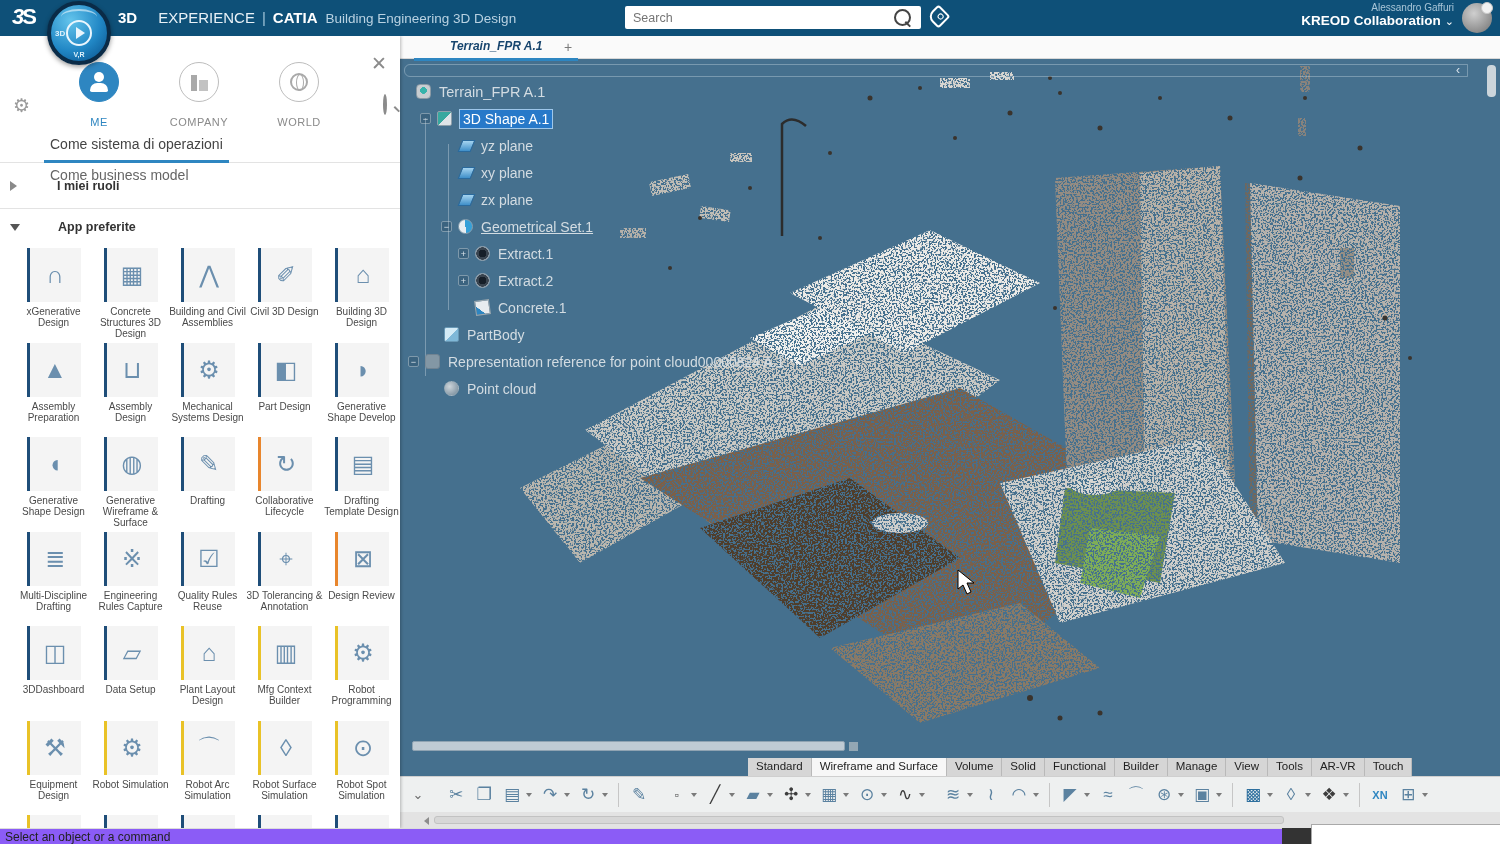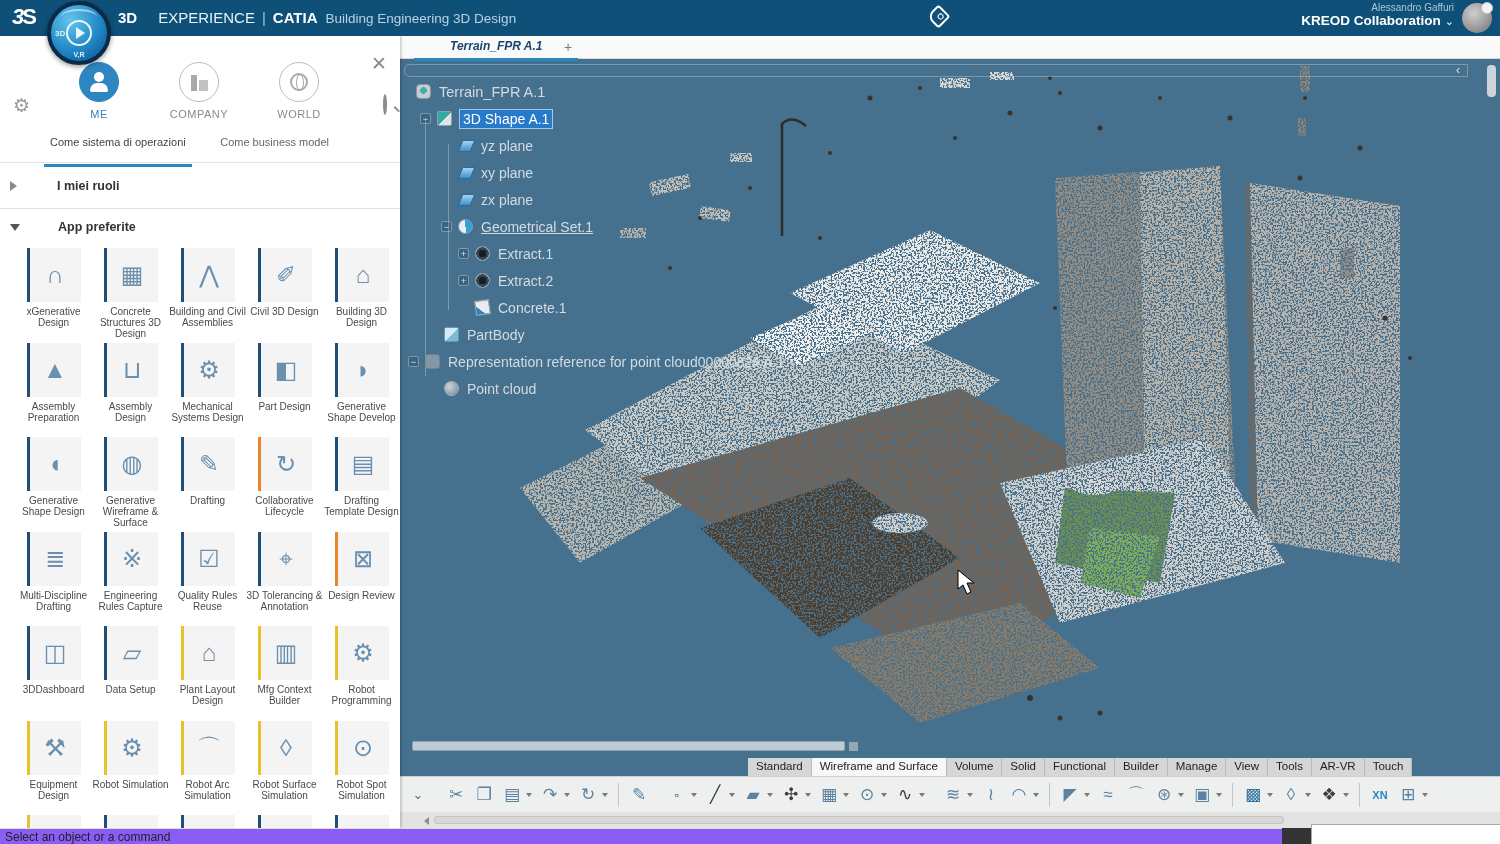--- a/index.html
+++ b/index.html
@@ -39,30 +39,30 @@
   #launcher{position:absolute;left:0;top:36px;width:400px;height:792px;background:#fff;overflow:hidden;z-index:20;box-shadow:1px 0 3px rgba(0,0,0,.25);}
   #panelhead{position:relative;height:96px;}
   .gear{position:absolute;left:13px;top:58px;font-size:19px;color:#9a9a9a;}
   .closex{position:absolute;right:13px;top:16px;font-size:19px;color:#8b8b8b;}
   .psearch{position:absolute;right:13px;top:60px;}
   .psearch .mag{border-color:#8b8b8b;margin:0;}
   .psearch .mag:after{background:#8b8b8b;}
   .scope{position:absolute;top:26px;width:80px;text-align:center;}
   .scope .circ{width:40px;height:40px;border-radius:50%;margin:0 auto;border:1px solid #bdbdbd;background:#fff;position:relative;box-sizing:border-box;}
   .scope.active .circ{background:#2e86c1;border-color:#2e86c1;}
-  .scope .lbl{font-size:11px;color:#8a8a8a;margin-top:6px;letter-spacing:.5px;}
+  .scope .lbl{font-size:11px;color:#8a8a8a;margin-top:14px;letter-spacing:.5px;}
   .scope.active .lbl{color:#2e86c1;}
   .person{position:absolute;left:50%;top:9px;transform:translateX(-50%);width:10px;height:10px;border-radius:50%;background:#fff;}
   .person:after{content:"";position:absolute;left:-4px;top:11px;width:18px;height:9px;border-radius:8px 8px 2px 2px;background:#fff;}
   .scope:not(.active) .bld{position:absolute;left:11px;top:12px;width:6px;height:16px;background:#a9a9a9;}
   .scope:not(.active) .bld:after{content:"";position:absolute;left:8px;top:5px;width:9px;height:11px;background:#c2c2c2;}
   .globe{position:absolute;left:50%;top:50%;width:18px;height:18px;margin:-9px 0 0 -9px;border:2px solid #a9a9a9;border-radius:50%;box-sizing:border-box;}
   .globe:after{content:"";position:absolute;left:4px;top:-1px;width:6px;height:15px;border:1.5px solid #a9a9a9;border-radius:50%;}
   #ptabs{padding-left:44px;height:30px;}
-  .ptab{display:inline-block;font-size:11px;color:#666;padding:4px 6px 16px;margin-right:18px;border-bottom:3px solid transparent;}
+  .ptab{display:inline-block;font-size:14px;color:#666;padding:4px 6px 8px;margin-right:18px;border-bottom:3px solid transparent;}
   .ptab.active{color:#444;border-bottom-color:#2e86c1;}
   .hr{height:0;border-top:1px solid #e3e3e3;}
   .secrow{display:flex;align-items:center;padding-left:10px;}
   .secrow.roles{height:45px;}
   .secrow.apps{height:36px;}
   .tri-r{width:0;height:0;border-left:7px solid #8a8a8a;border-top:5px solid transparent;border-bottom:5px solid transparent;margin-right:12px;}
   .tri-d{width:0;height:0;border-top:7px solid #555;border-left:5px solid transparent;border-right:5px solid transparent;margin-right:10px;}
   .seclbl{font-size:12.5px;font-weight:bold;color:#333;padding-left:28px;}
   #appgrid{display:grid;grid-template-columns:repeat(5,77px);grid-auto-rows:94.5px;padding-left:15px;margin-top:3px;}
   .tile{text-align:center;}
@@ -122,20 +122,24 @@
   #statusmsg{position:absolute;left:5px;top:1px;font-size:12px;color:#222;}
   #cmdbox{position:absolute;left:1311px;top:824px;width:188px;height:19px;background:#fff;border:1px solid #a9a9a9;z-index:26;}
 </style>
 </head>
 <body>
 
 <div id="topbar">
   <div class="logo"><span>3</span><span class="s">S</span></div>
   <div class="tb-title">
     <span class="bold">3D</span><span class="light">EXPERIENCE</span><span class="pipe">|</span><span class="bold">CATIA</span><span class="sub">Building Engineering 3D Design</span>
+  </div>
+  <div id="searchwrap">
+    <input type="text" placeholder="Search" style="">
+    <span class="mag"></span>
   </div>
   <div id="tagicon"></div>
   <div id="userblock">
     <div class="uname">Alessandro Gaffuri</div>
     <div class="uws"><span>KREOD Collaboration</span><span class="car">⌄</span></div>
   </div>
   <div id="avatar">
       <span class="badge"></span>
     </div>
 </div>

